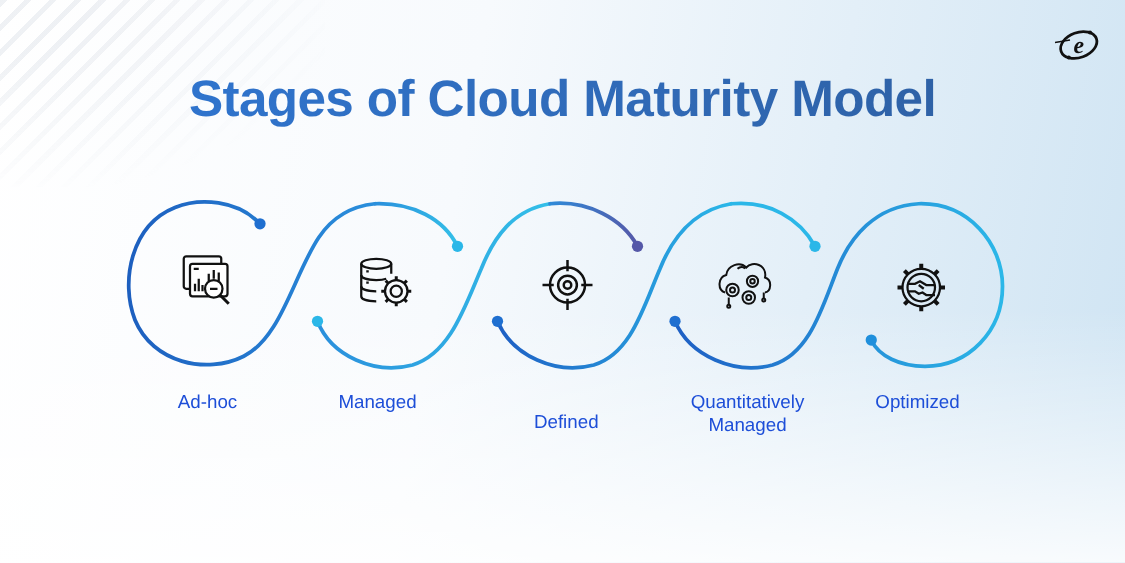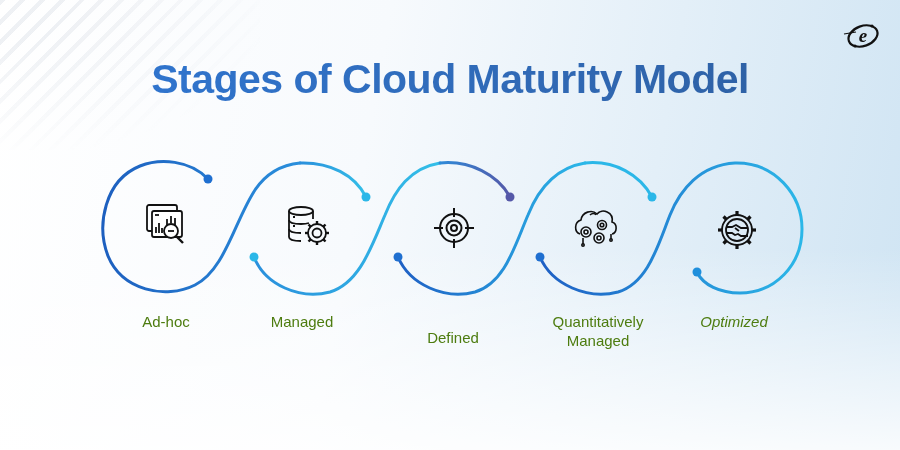--- a/index.html
+++ b/index.html
@@ -23,21 +23,21 @@
     position:absolute; left:0; width:900px; top:56px; text-align:center;
     font-size:41px; font-weight:bold; letter-spacing:-0.5px;
     background: linear-gradient(90deg, #2f78d6 0%, #3069b5 60%, #2d5c9c 100%);
     -webkit-background-clip:text; background-clip:text; color:transparent;
   }
   .logo { position:absolute; left:842px; top:20px; width:40px; height:32px; }
   .diagram { position:absolute; left:0; top:0; width:900px; height:450px; }
   .icon { position:absolute; width:48px; height:48px; }
   .label {
     position:absolute; width:140px; text-align:center; font-size:15px; line-height:19px;
-    color:#4d7c0f;
+    color:#1d4ed8;
   }
 </style>
 </head>
 <body>
 
 <div class="stripes"></div>
 <div class="bg-fade"></div>
 
 <div class="title">Stages of Cloud Maturity Model</div>
 
@@ -175,13 +175,13 @@
   <path d="M22 22 l4 3"></path>
 </svg>
 
 <div class="label" style="left:96px;top:312px;">Ad-hoc</div>
 <div class="label" style="left:232px;top:312px;">Managed</div>
 <div class="label" style="left:383px;top:328px;">Defined</div>
 <div class="label" style="left:528px;top:312px;text-align:center;">
   <div>Quantitatively</div>
   <div>Managed</div>
 </div>
-<div class="label" style="left:664px;top:312px;font-style:italic;">Optimized</div>
+<div class="label" style="left:664px;top:312px;">Optimized</div>
 
 </body></html>

